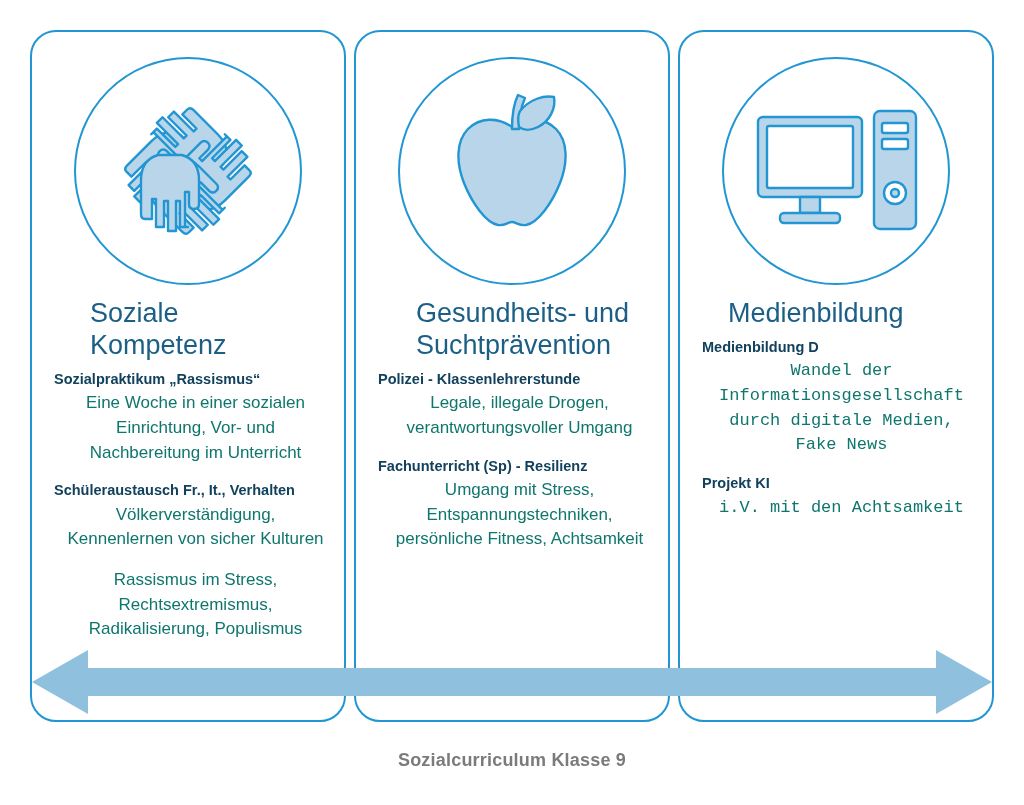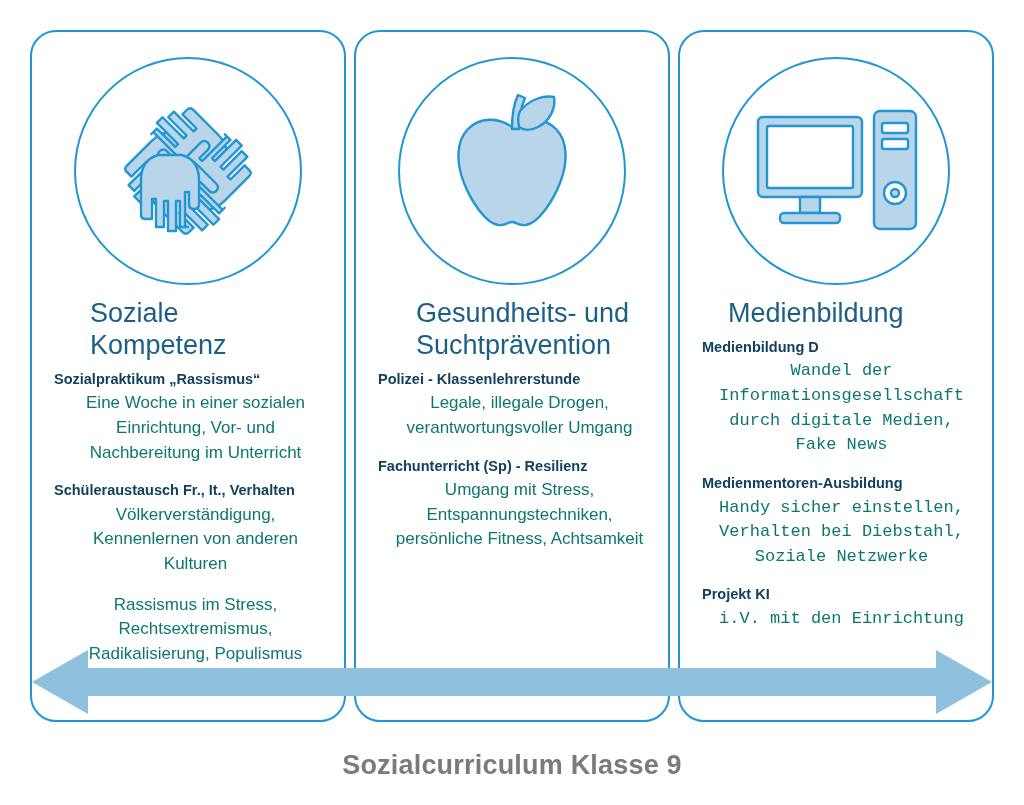--- a/index.html
+++ b/index.html
@@ -107,21 +107,21 @@
   }
 
   
   .caption {
     position: absolute;
     left: 0;
     top: 750px;
     width: 1024px;
     text-align: center;
     color: #7b7b7b;
-    font-size: 27px;
+    font-size: 18px;
     font-weight: bold;
     letter-spacing: 0.2px;
   }
 </style>
 </head>
 <body>
 
 <div id="canvas">
 
   <div class="columns">
@@ -156,21 +156,21 @@
         </div>
       </div>
       <div class="card-title">Soziale Kompetenz</div>
       <div class="entries">
         <div class="entry">
           <div class="entry-head">Sozialpraktikum „Rassismus“</div>
           <div class="entry-body">Eine Woche in einer sozialen Einrichtung, Vor- und Nachbereitung im Unterricht</div>
         </div>
         <div class="entry">
           <div class="entry-head">Schüleraustausch Fr., It., Verhalten</div>
-          <div class="entry-body">Völkerverständigung, Kennenlernen von anderen Kulturen</div>
+          <div class="entry-body">Völkerverständigung, Kennenlernen von sicher Kulturen</div>
         </div>
         <div class="entry">
           <div class="entry-body">Rassismus im Stress, Rechtsextremismus, Radikalisierung, Populismus</div>
         </div>
       </div>
     </div>
 
     <div class="card c2">
       <div class="icon-wrap">
         <div class="icon-circle">
@@ -219,26 +219,22 @@
           </svg>
         </div>
       </div>
       <div class="card-title">Medienbildung</div>
       <div class="entries">
         <div class="entry">
           <div class="entry-head">Medienbildung D</div>
           <div class="entry-body">Wandel der Informationsgesellschaft durch digitale Medien, Fake News</div>
         </div>
         <div class="entry">
-          <div class="entry-head">Medienmentoren-Ausbildung</div>
-          <div class="entry-body">Handy sicher einstellen, Verhalten bei Diebstahl, Soziale Netzwerke</div>
-        </div>
-        <div class="entry">
           <div class="entry-head">Projekt KI</div>
-          <div class="entry-body">i.V.  mit den Einrichtung</div>
+          <div class="entry-body">i.V.  mit den Achtsamkeit</div>
         </div>
       </div>
     </div>
 
   </div>
 
   <div class="arrow-layer">
     <svg width="964" height="72" viewBox="0 0 964 72" aria-hidden="true">
       <path d="M2,36 L58,4 L58,22 L906,22 L906,4 L962,36 L906,68 L906,50 L58,50 L58,68 Z" fill="#8fc0dd"></path>
     </svg>

